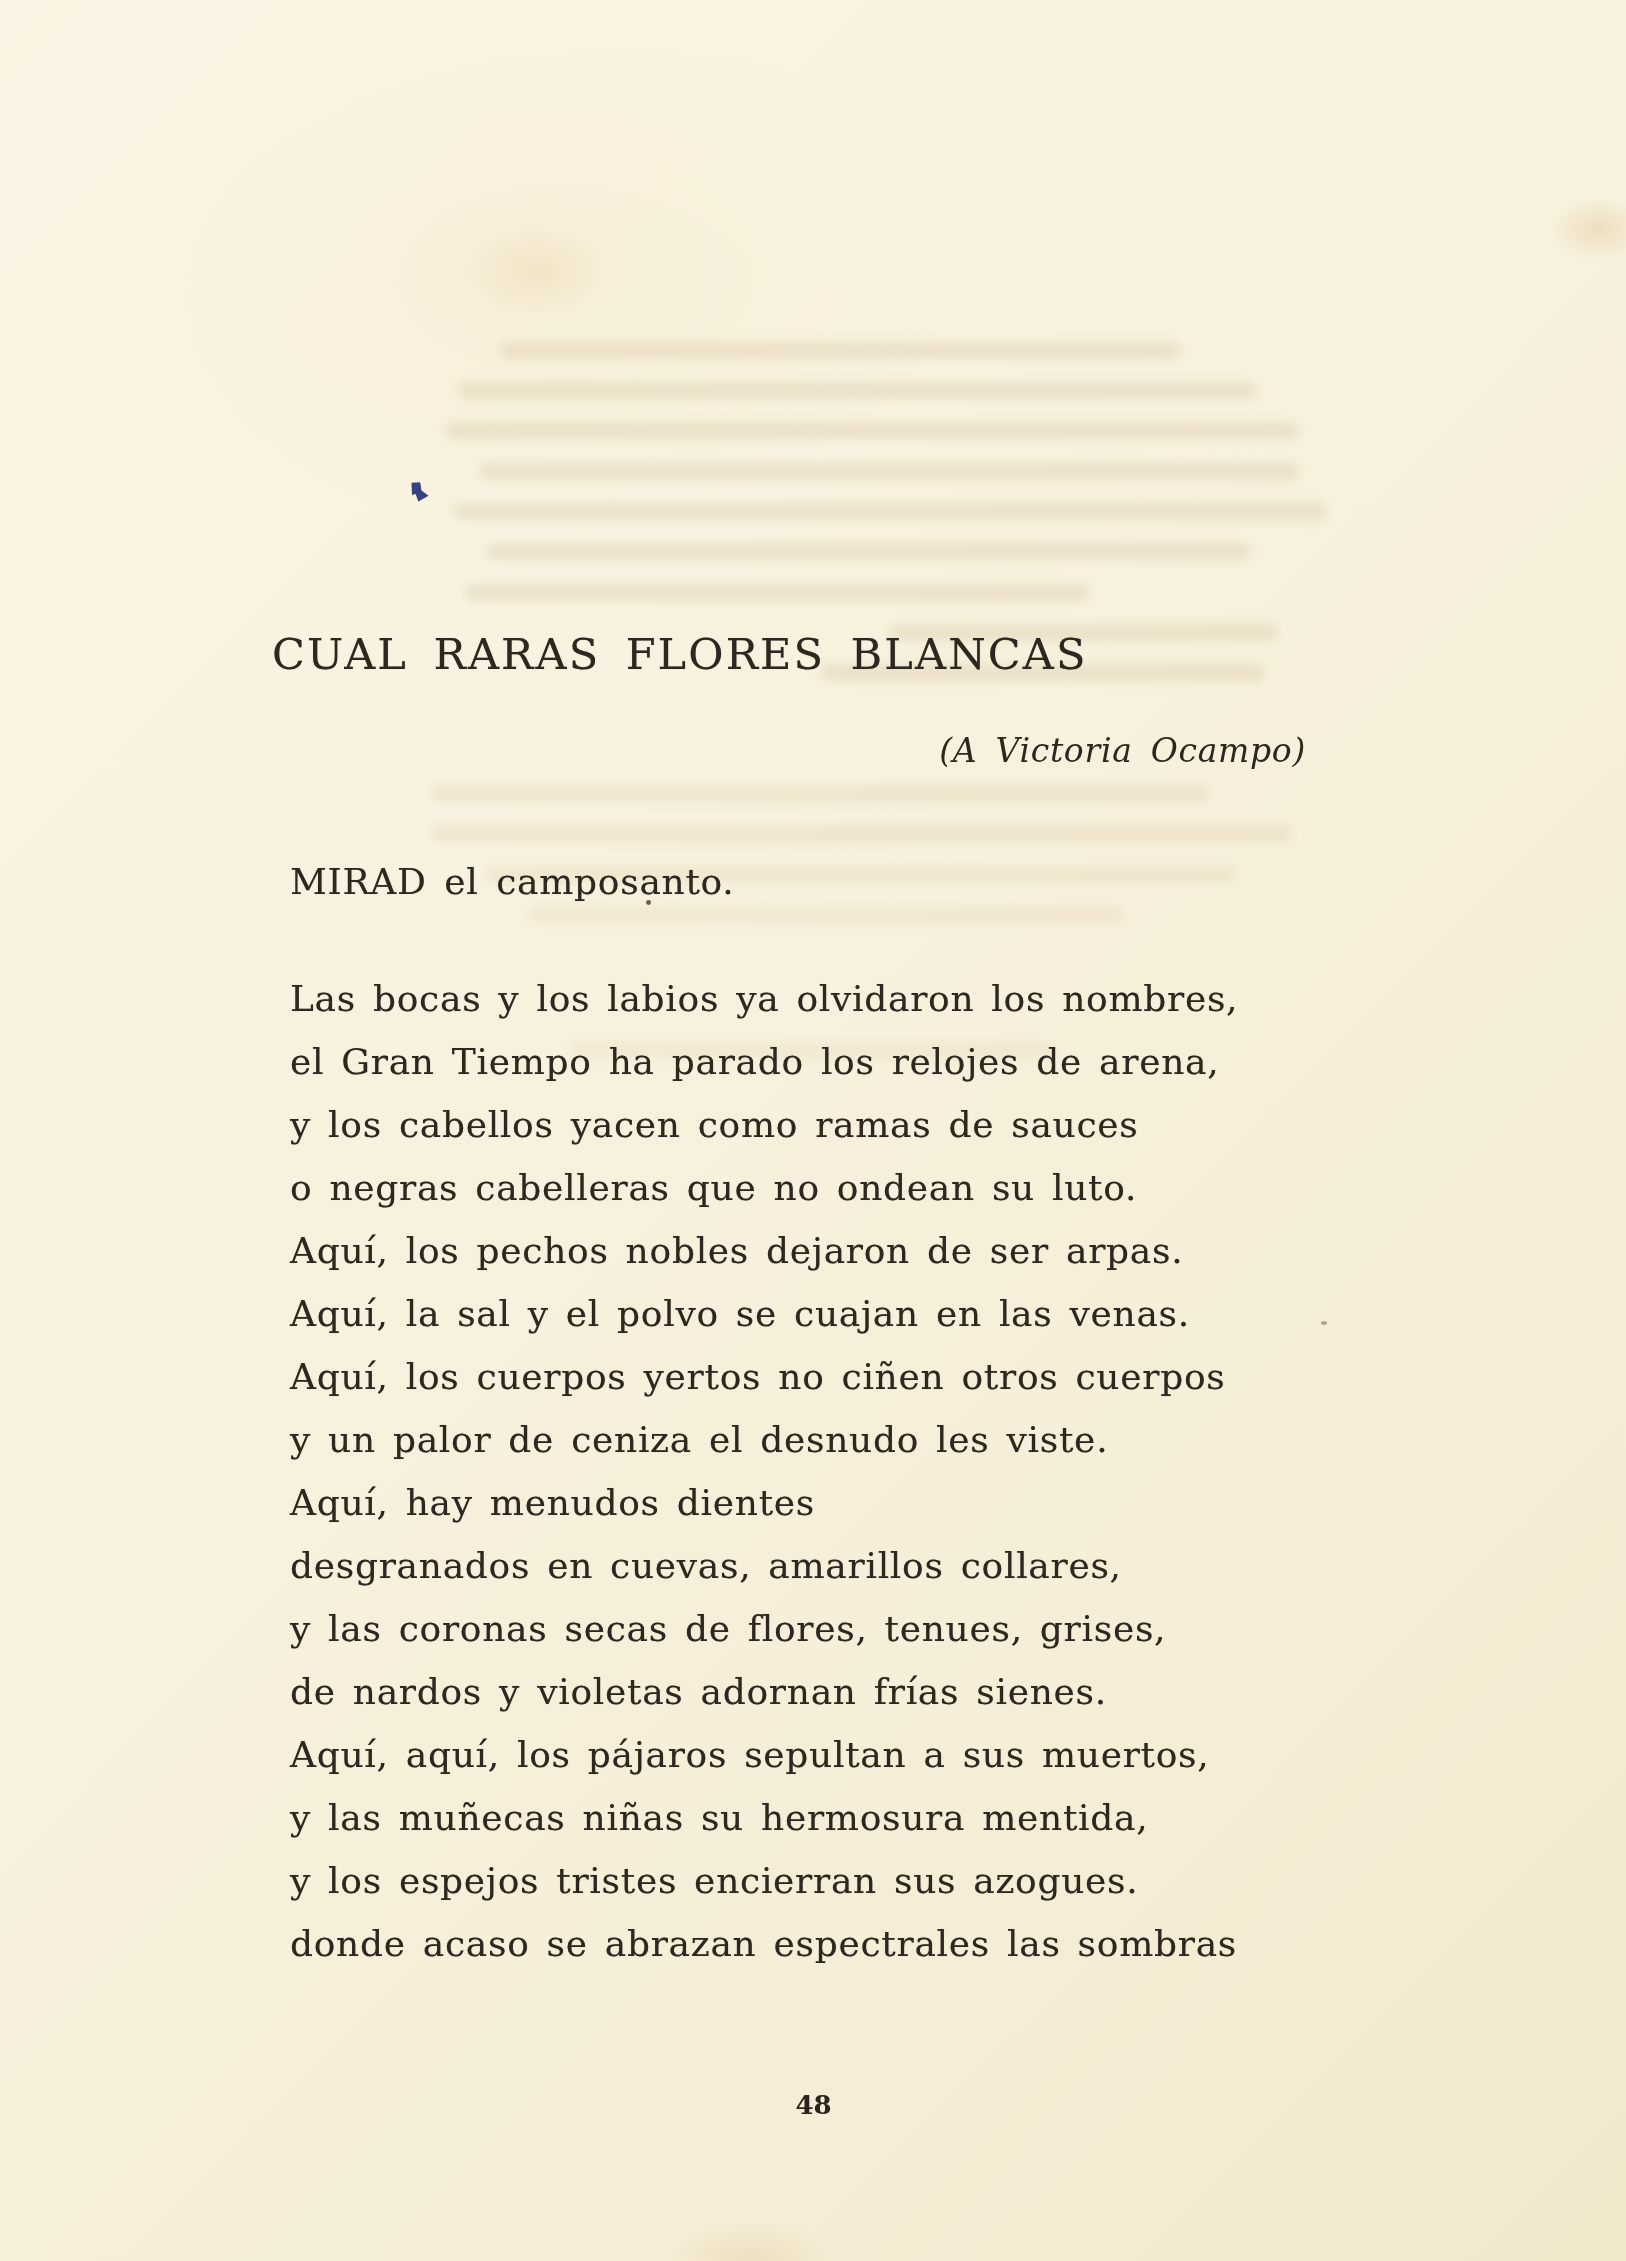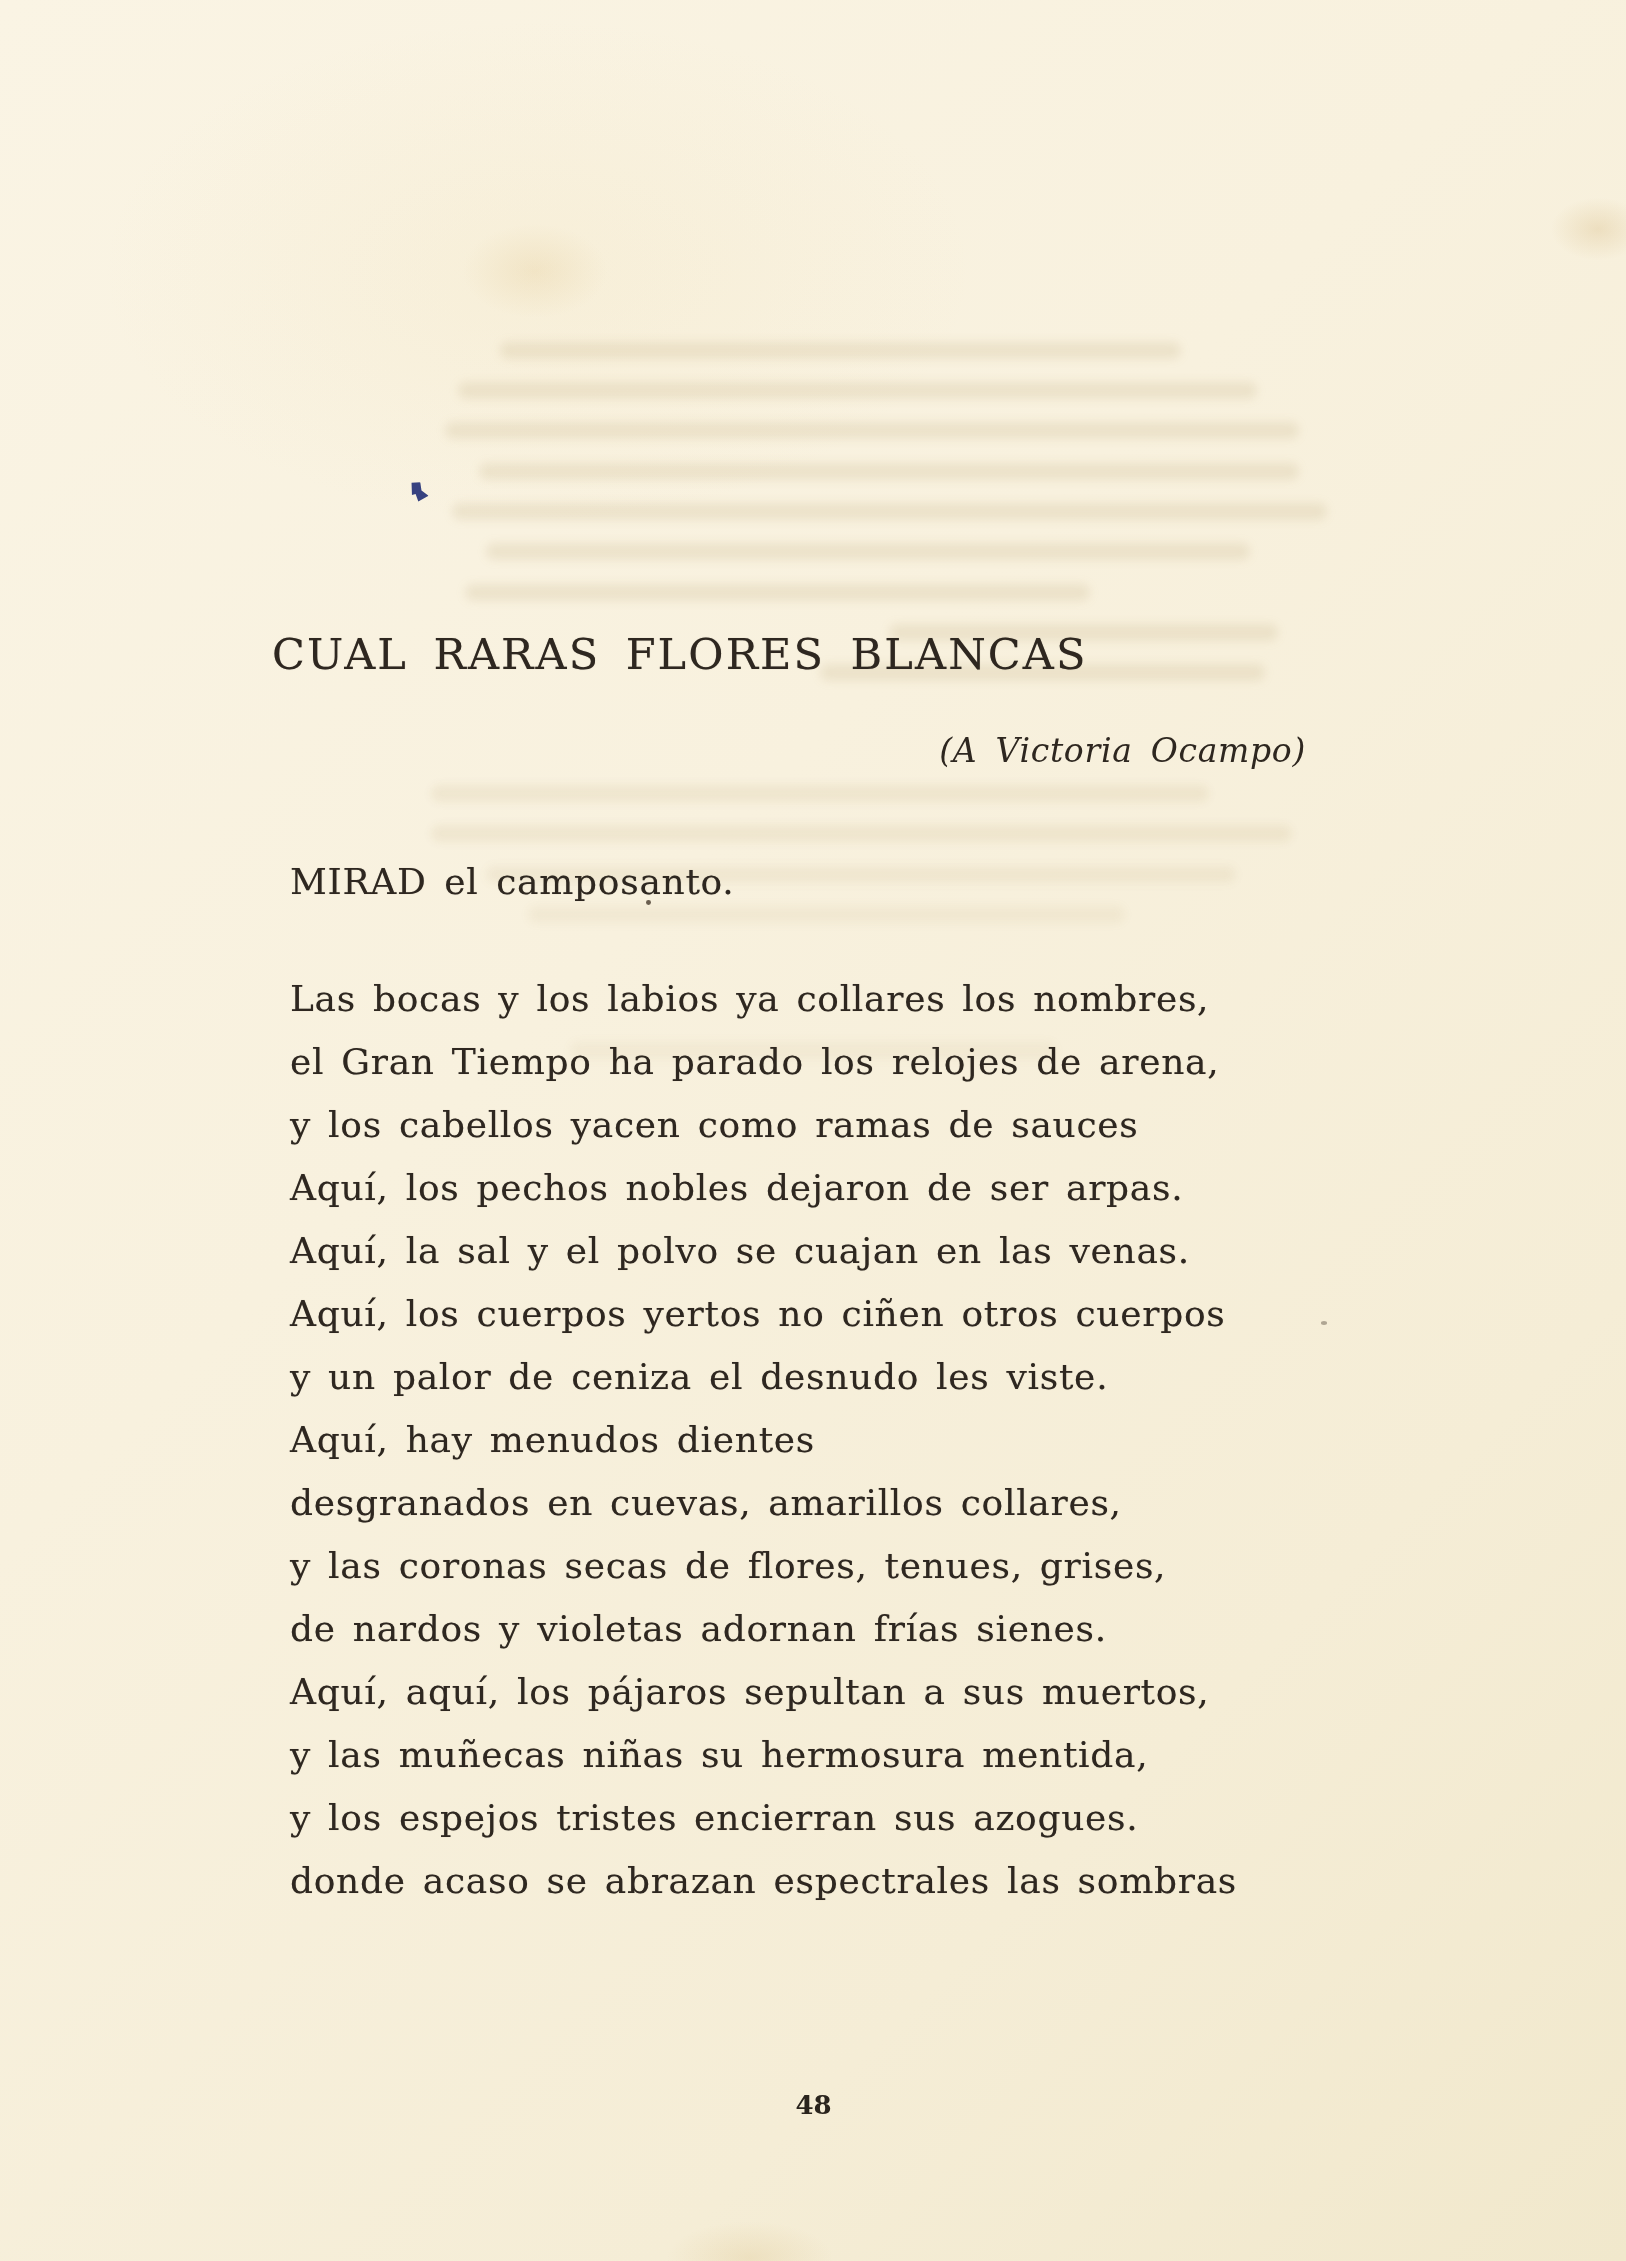--- a/index.html
+++ b/index.html
@@ -150,23 +150,24 @@
   <div class="speck" style="left:1321px; top:1321px; width:6.3px; height:3.5px; opacity:0.5;"></div>
 
 
   <div class="poem-title">CUAL RARAS FLORES BLANCAS</div>
 
   <div class="dedication">(A Victoria Ocampo)</div>
 
   <div class="opening-line">MIRAD el camposanto.</div>
 
   <div class="stanza">
-    <div class="poem-line">Las bocas y los labios ya collares los nombres,</div>
+    <div class="poem-line">Las bocas y los labios ya olvidaron los nombres,</div>
     <div class="poem-line">el Gran Tiempo ha parado los relojes de arena,</div>
     <div class="poem-line">y los cabellos yacen como ramas de sauces</div>
+    <div class="poem-line">o negras cabelleras que no ondean su luto.</div>
     <div class="poem-line">Aquí, los pechos nobles dejaron de ser arpas.</div>
     <div class="poem-line">Aquí, la sal y el polvo se cuajan en las venas.</div>
     <div class="poem-line">Aquí, los cuerpos yertos no ciñen otros cuerpos</div>
     <div class="poem-line">y un palor de ceniza el desnudo les viste.</div>
     <div class="poem-line">Aquí, hay menudos dientes</div>
     <div class="poem-line">desgranados en cuevas, amarillos collares,</div>
     <div class="poem-line">y las coronas secas de flores, tenues, grises,</div>
     <div class="poem-line">de nardos y violetas adornan frías sienes.</div>
     <div class="poem-line">Aquí, aquí, los pájaros sepultan a sus muertos,</div>
     <div class="poem-line">y las muñecas niñas su hermosura mentida,</div>

